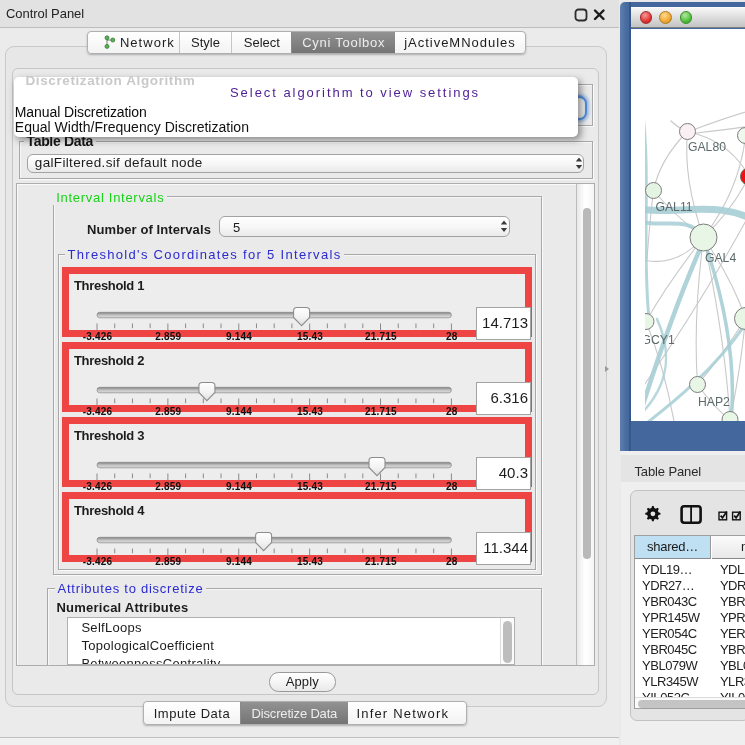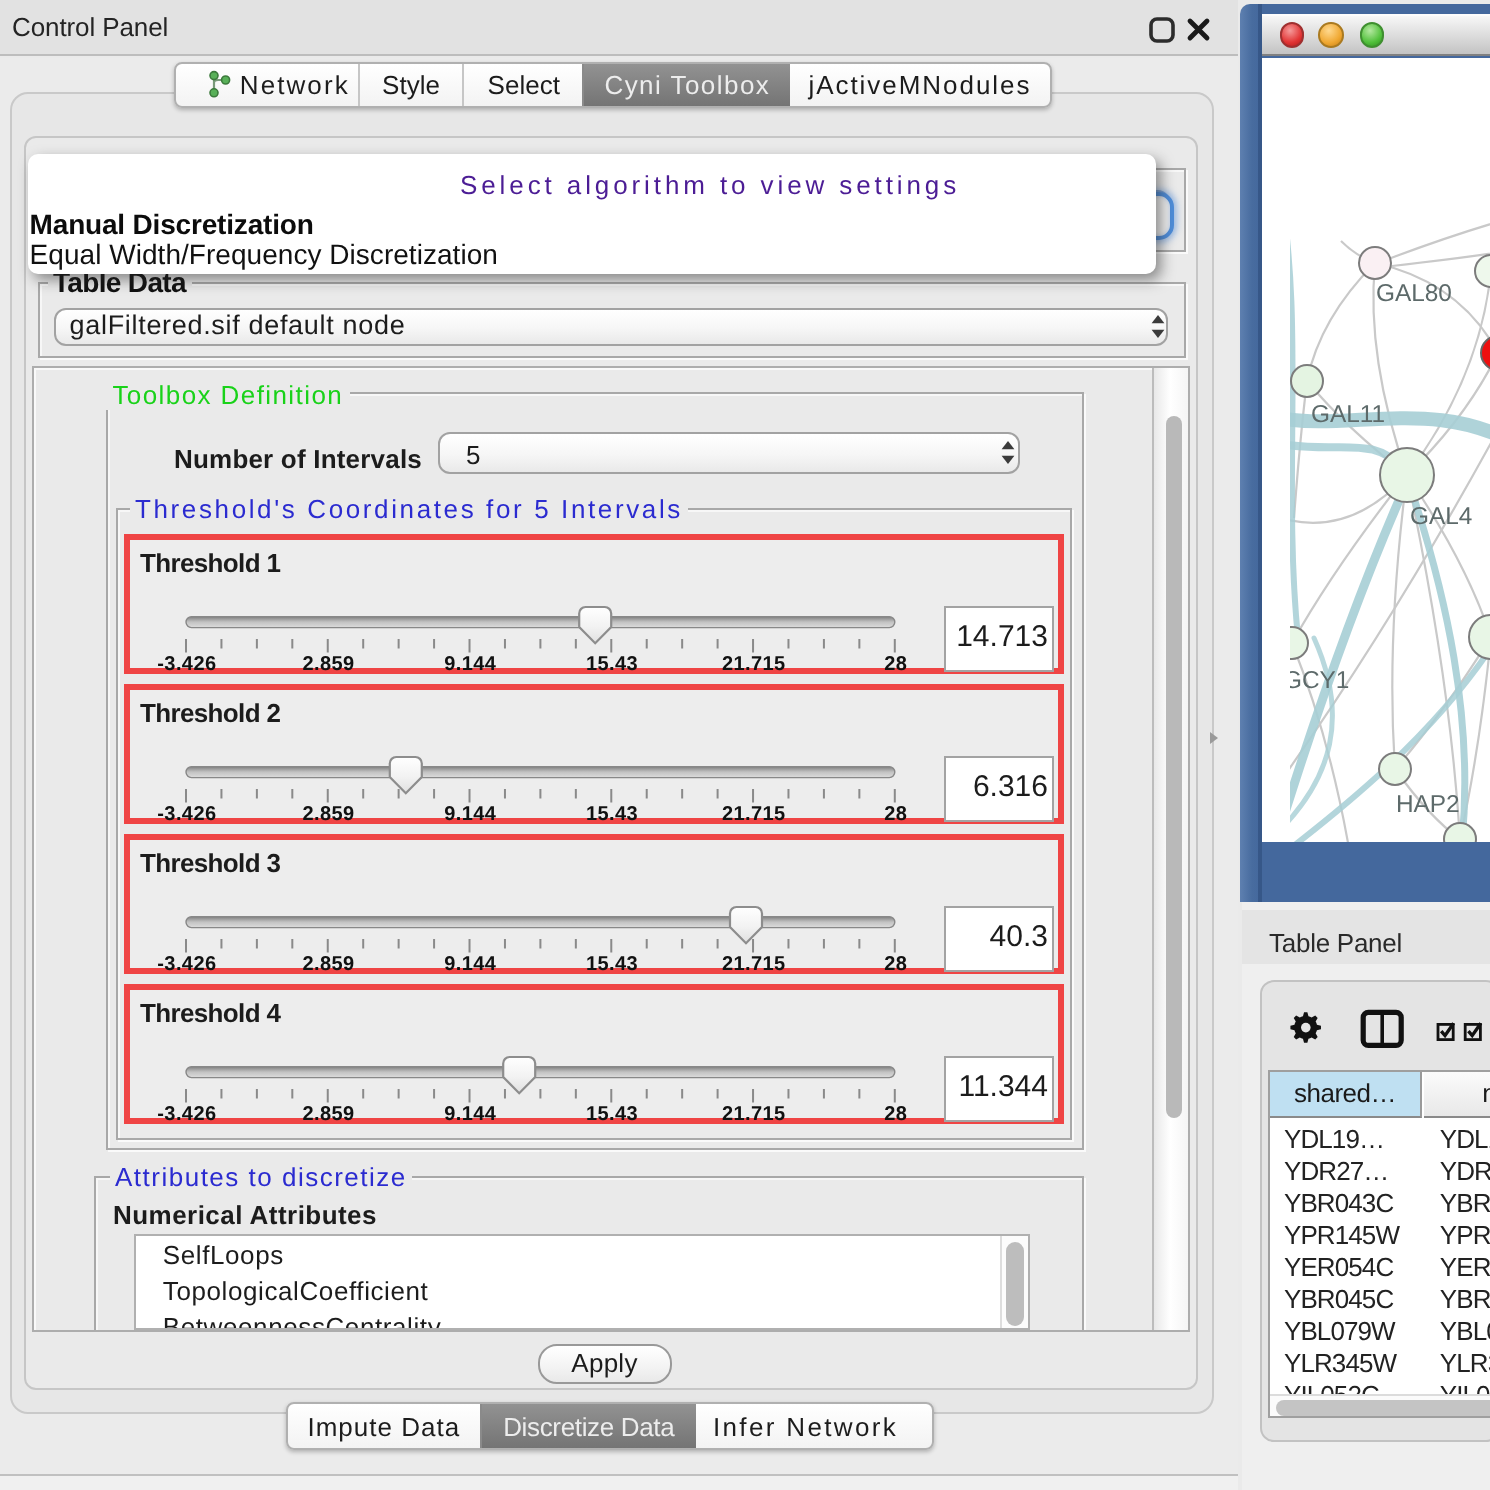--- a/index.html
+++ b/index.html
@@ -23,21 +23,21 @@
 .tabbar .tab + .tab { border-left:1px solid #c6c6c6; }
 .tabbar .tab.sel { background:linear-gradient(#929292,#747474); color:#ededed; border-left:1px solid #8a8a8a; }
 .tabbar .tab.afterSel { border-left:none; }
 
 .group { position:absolute; border:1px solid #a8a8a8; box-shadow:1px 1px 0 rgba(255,255,255,0.75), inset 1px 1px 0 rgba(255,255,255,0.6); }
 .glabel { position:absolute; font-size:13px; background:#eaeaea; padding:0 3px; white-space:nowrap; }
 
 .combo { position:absolute; background:linear-gradient(#ffffff,#f6f6f6 55%,#e9e9e9); border:1px solid #a2a2a2;
   border-radius:6px; font-size:13px; white-space:nowrap; overflow:hidden; }
 
-.tpanel { position:absolute; left:45.9px; width:469.6px; height:70.5px; background:#ededed; border:3px solid #ef4444; }
+.tpanel { position:absolute; left:45.9px; width:469.6px; height:70.5px; background:#ededed; border:7px solid #ef4444; }
 .tlabel { position:absolute; left:4.6px; top:4.5px; font-size:13px; font-weight:bold; letter-spacing:-0.32px; }
 .tnum { position:absolute; top:57px; width:70.88px; text-align:center; font-size:10px; font-weight:bold; letter-spacing:0.2px; color:#111; }
 .vbox { position:absolute; left:407.1px; top:33.5px; width:54.5px; height:32.5px; background:#ffffff;
   border:1px solid #a3a3a3; font-size:15px; letter-spacing:0px; text-align:right; padding-right:2px; line-height:30.5px; }
 
 #popup { position:absolute; left:14px; top:76.5px; width:563.5px; height:60px; background:#ffffff;
   border-radius:5px; box-shadow:2.5px 3px 7px rgba(40,40,40,0.5); }
 
 #bluewin { position:absolute; left:620px; top:2px; width:125px; height:449px;
   background:linear-gradient(90deg,#5e80b0 0px,#486c9f 6px,#44689d 10px); border-radius:5px 0 0 0; }
@@ -88,21 +88,21 @@
       <svg width="10" height="16" style="position:absolute;left:546px;top:2px">
         <path d="M5,0.5 L8.2,4.6 L1.8,4.6 Z" fill="#3b3b3b"></path>
         <path d="M5,12 L8.2,7.9 L1.8,7.9 Z" fill="#3b3b3b"></path>
       </svg>
     </div>
     <div class="abs" style="left:15.5px;top:182.5px;width:579.5px;height:483px;border:1px solid #adadad;box-shadow:inset 1px 1px 0 #f9f9f9;background:#eaeaea;overflow:hidden">
       <div class="abs" style="left:559.0px;top:0;width:1px;height:483px;background:#bcbcbc"></div>
       <div class="abs" style="left:560.0px;top:0;width:18.5px;height:483px;background:linear-gradient(90deg,#e8e8e8,#ffffff 45%,#f4f4f4)"></div>
       <div class="abs" style="left:566.0px;top:24.0px;width:8.5px;height:351px;background:#b9b9b9;border-radius:5px"></div>
       <div class="group" style="left:36.2px;top:12.3px;width:489.7px;height:379.5px"></div>
-      <div class="glabel" style="left:36.7px;top:6.3px;color:#19d219;letter-spacing:0.71px">Toolbox Definition</div>
+      <div class="glabel" style="left:36.7px;top:6.3px;color:#19d219;letter-spacing:0.71px">Interval Intervals</div>
       <div class="abs" style="left:70.5px;top:38.0px;font-size:13px;font-weight:bold;letter-spacing:0.1px">Number of Intervals</div>
       <div class="combo" style="left:202.5px;top:32.5px;width:291px;height:20.5px">
         <span style="position:absolute;left:13px;top:3px">5</span>
         <svg width="10" height="16" style="position:absolute;left:279px;top:3px">
           <path d="M5,0.5 L8.2,4.6 L1.8,4.6 Z" fill="#3b3b3b"></path>
           <path d="M5,12 L8.2,7.9 L1.8,7.9 Z" fill="#3b3b3b"></path>
         </svg>
       </div>
       <div class="group" style="left:41.9px;top:70.2px;width:478.1px;height:316.5px"></div>
       <div class="glabel" style="left:48.0px;top:63.8px;color:#2b2bd0;letter-spacing:1.31px">Threshold's Coordinates for 5 Intervals</div>
@@ -223,22 +223,23 @@
         <div style="position:absolute;right:2.2px;top:3px;width:9px;height:42px;background:#bdbdbd;border-radius:4.5px"></div>
       </div>
     </div>
     <div class="abs" style="left:269px;top:671.5px;width:66.5px;height:20px;border:1px solid #999999;border-radius:9.5px;background:linear-gradient(#ffffff,#f4f4f4 55%,#e9e9e9);text-align:center;font-size:13px;line-height:17.5px;letter-spacing:0.13px">Apply</div>
     <div class="tabbar" style="left:143.3px;top:701px;width:324.1px;height:24px">
       <div class="tab" style="width:95.9px;letter-spacing:0.51px">Impute Data</div>
       <div class="tab sel" style="width:109.3px;letter-spacing:-0.17px">Discretize Data</div>
       <div class="tab afterSel" style="width:118.9px;letter-spacing:1.18px;padding-right:9px">Infer Network</div>
     </div>
     <div id="popup"></div>
+    <div class="abs" style="left:25.5px;top:72.5px;font-size:13.5px;font-weight:bold;color:#c9c9c9;letter-spacing:0.6px;z-index:5">Discretization Algorithm</div>
     <div class="abs" style="left:230px;top:84.5px;font-size:13px;color:#4c1d95;letter-spacing:1.95px;z-index:5">Select algorithm to view settings</div>
-    <div class="abs" style="left:14.8px;top:103.5px;font-size:14px;font-weight:bold;color:#0c0c0c;letter-spacing:-0.09px;z-index:5">Manual Discretization</div>
+    <div class="abs" style="left:14.8px;top:103.5px;font-size:14px;font-weight:normal;color:#0c0c0c;letter-spacing:-0.09px;z-index:5">Manual Discretization</div>
     <div class="abs" style="left:14.8px;top:118.8px;font-size:14px;color:#111111;letter-spacing:0.02px;z-index:5">Equal Width/Frequency Discretization</div>
     <div id="bluewin">
       <div class="abs" style="left:9px;top:0;width:2px;height:449px;background:#2f4f7c;opacity:0.65"></div>
       <div id="mactitle">
         <div class="light" style="left:8.5px;background:radial-gradient(circle at 40% 30%,#f59a9a,#e23535 60%,#b01818);border:0.8px solid #9f3030"></div>
         <div class="light" style="left:28.3px;background:radial-gradient(circle at 40% 30%,#ffd98f,#f0a832 60%,#c47d12);border:0.8px solid #aa7a20"></div>
         <div class="light" style="left:48.5px;background:radial-gradient(circle at 40% 30%,#b4e8a0,#52c13c 60%,#2e8f1e);border:0.8px solid #3f8f30"></div>
       </div>
       <div id="canvas"><svg width="113" height="392" viewBox="0 0 113 392">
 <g fill="none" stroke="#c9c9c9" stroke-width="1.1">

